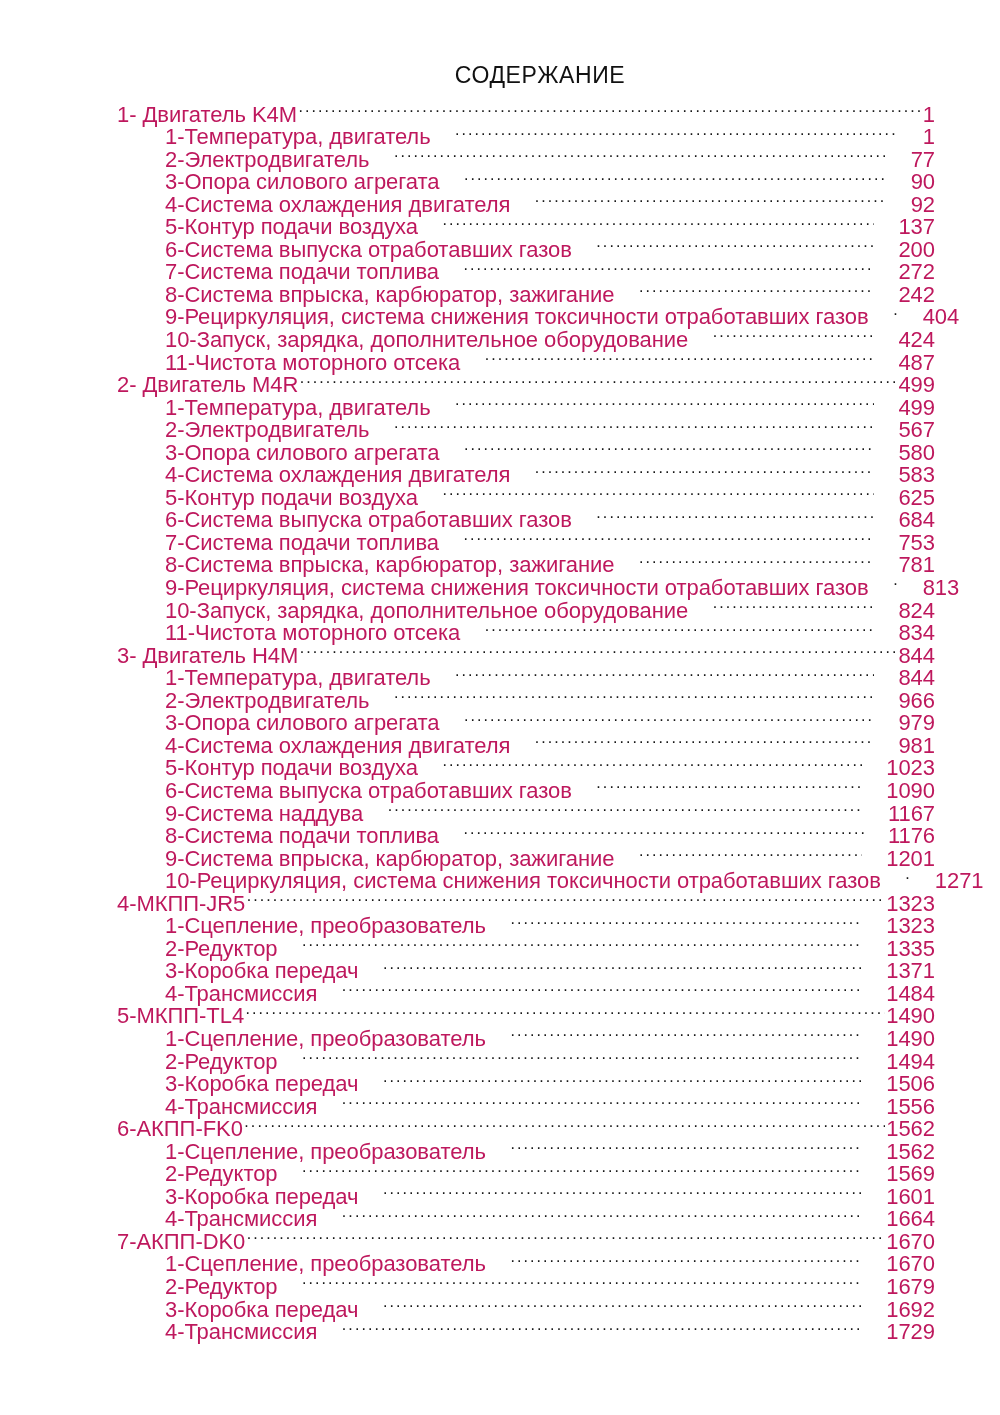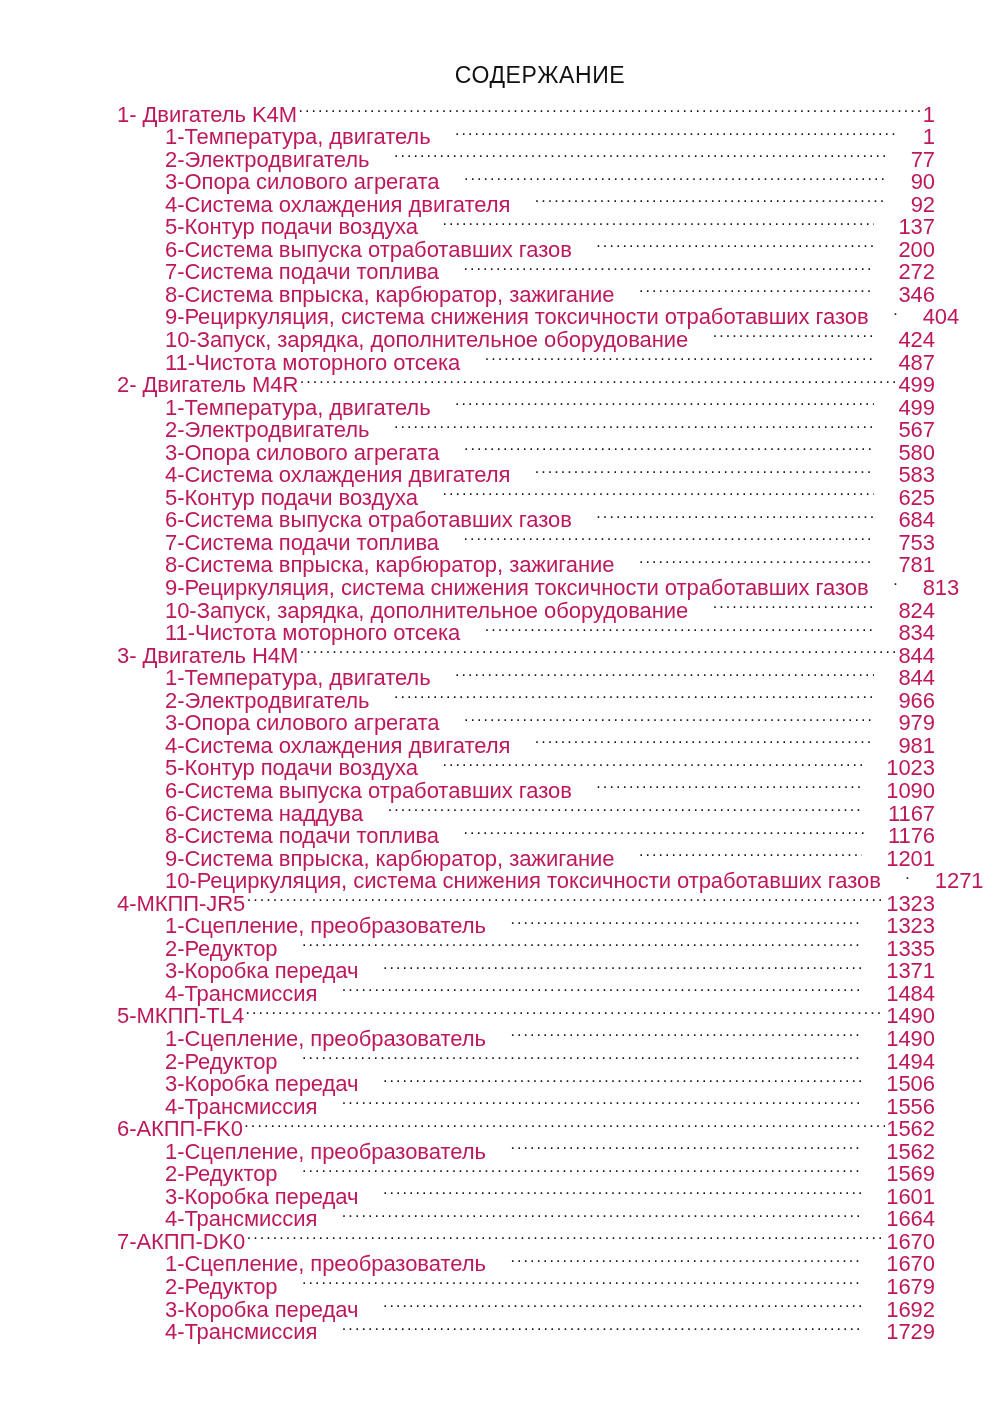--- a/index.html
+++ b/index.html
@@ -126,21 +126,21 @@
         <span class="row-page">200</span>
       </div>
       <div class="toc-row level-2">
         <span class="row-label">7-Система подачи топлива</span>
         <span class="leader"></span>
         <span class="row-page">272</span>
       </div>
       <div class="toc-row level-2">
         <span class="row-label">8-Система впрыска, карбюратор, зажигание</span>
         <span class="leader"></span>
-        <span class="row-page">346</span>
+        <span class="row-page">242</span>
       </div>
       <div class="toc-row level-2">
         <span class="row-label">9-Рециркуляция, система снижения токсичности отработавших газов</span>
         <span class="leader"></span>
         <span class="row-page">404</span>
       </div>
       <div class="toc-row level-2">
         <span class="row-label">10-Запуск, зарядка, дополнительное оборудование</span>
         <span class="leader"></span>
         <span class="row-page">424</span>
@@ -239,21 +239,21 @@
         <span class="row-label">5-Контур подачи воздуха</span>
         <span class="leader"></span>
         <span class="row-page">1023</span>
       </div>
       <div class="toc-row level-2">
         <span class="row-label">6-Система выпуска отработавших газов</span>
         <span class="leader"></span>
         <span class="row-page">1090</span>
       </div>
       <div class="toc-row level-2">
-        <span class="row-label">6-Система наддува</span>
+        <span class="row-label">9-Система наддува</span>
         <span class="leader"></span>
         <span class="row-page">1167</span>
       </div>
       <div class="toc-row level-2">
         <span class="row-label">8-Система подачи топлива</span>
         <span class="leader"></span>
         <span class="row-page">1176</span>
       </div>
       <div class="toc-row level-2">
         <span class="row-label">9-Система впрыска, карбюратор, зажигание</span>

